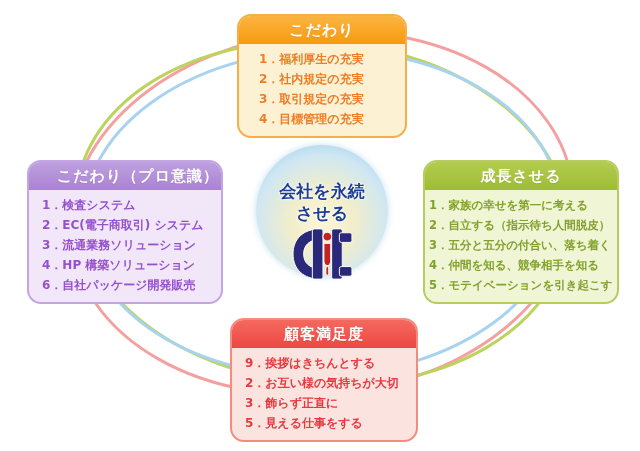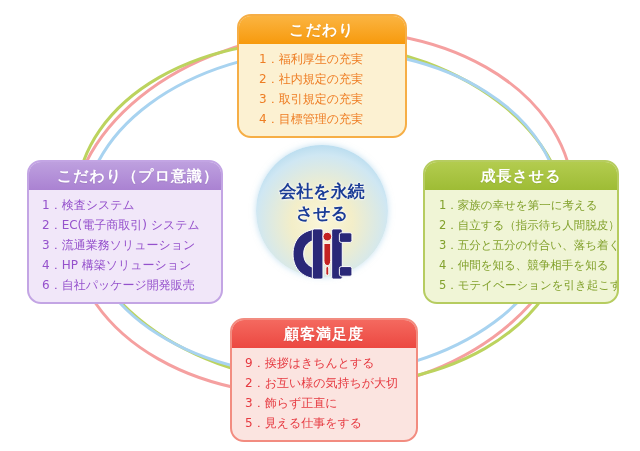--- a/index.html
+++ b/index.html
@@ -10,33 +10,33 @@
   .rings{position:absolute;left:0;top:0;z-index:0;}
 
   
   .box{position:absolute;z-index:2;border-radius:14px;overflow:hidden;border:2px solid;}
   .box-header{
     text-align:center;color:#ffffff;font-weight:bold;font-size:15px;
     padding:5px 2px 4px;letter-spacing:1px;text-shadow:0 1px 1px rgba(0,0,0,0.08);
   }
   .box-items{
     list-style:none;margin:0;padding:5px 6px 7px 13px;
-    font-size:12px;font-weight:normal;line-height:20px;white-space:nowrap;
+    font-size:12px;font-weight:bold;line-height:20px;white-space:nowrap;
   }
   .box-top{left:237px;top:14px;width:166px;border-color:#F6AE46;background:#FCF1D2;}
   .box-top .box-header{background:linear-gradient(#FBB441,#F79A0D);}
   .box-top .box-items{color:#EE7D23;padding-left:20px;}
 
   .box-left{left:27px;top:160px;width:192px;border-color:#C3A5E4;background:#F1E7F9;}
   .box-left .box-header{background:linear-gradient(#BEA0DF,#AA82D2);text-align:right;}
   .box-left .box-items{color:#9551CC;}
 
   .box-right{left:423px;top:160px;width:192px;border-color:#B6CC60;background:#F0F5D6;}
   .box-right .box-header{background:linear-gradient(#B3CC4F,#9EBC35);}
-  .box-right .box-items{color:#82A12C;font-size:11.5px;padding-left:14px;}
+  .box-right .box-items{color:#82A12C;font-size:11.5px;padding-left:4px;}
 
   .box-bottom{left:230px;top:318px;width:184px;border-color:#F28C80;background:#FBE4E0;}
   .box-bottom .box-header{background:linear-gradient(#F4695F,#EC4841);}
   .box-bottom .box-items{color:#E63940;}
 
   
   .circle{
     position:absolute;left:256px;top:145px;width:132px;height:132px;z-index:3;
     border-radius:50%;text-align:center;
     background:radial-gradient(circle at 50% 58%, #FBF6D8 0%, #F3EEC9 30%, #CFE7F3 66%, #A5D3EC 86%, #98CBE7 100%);

